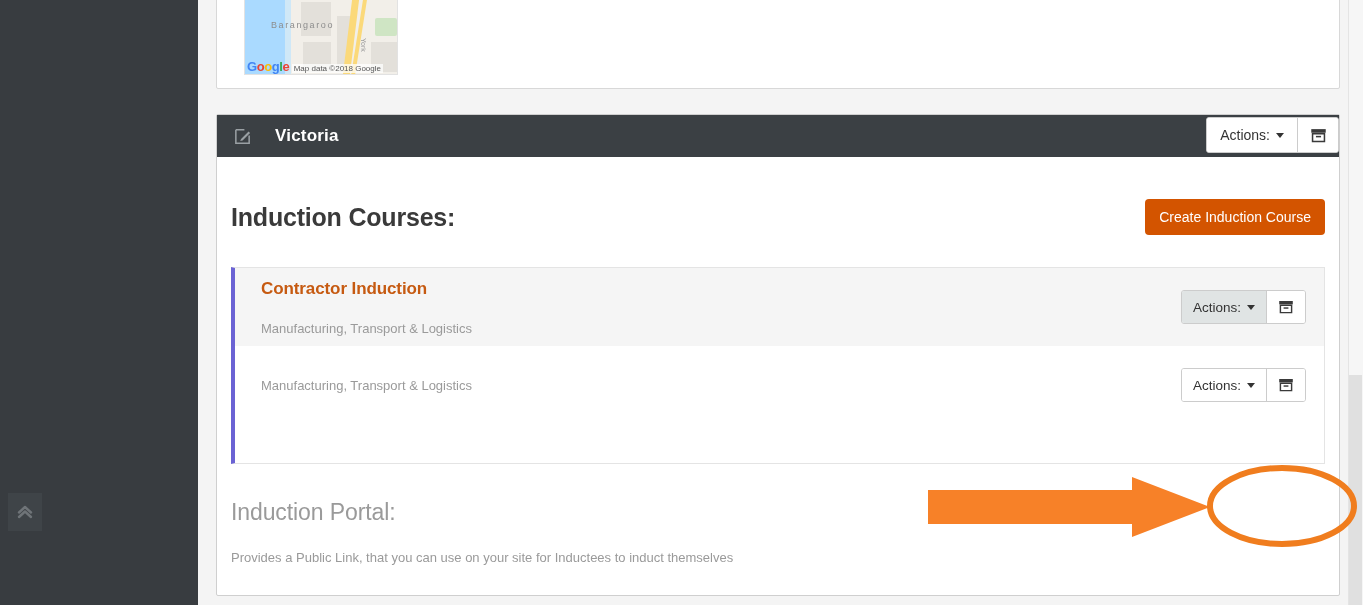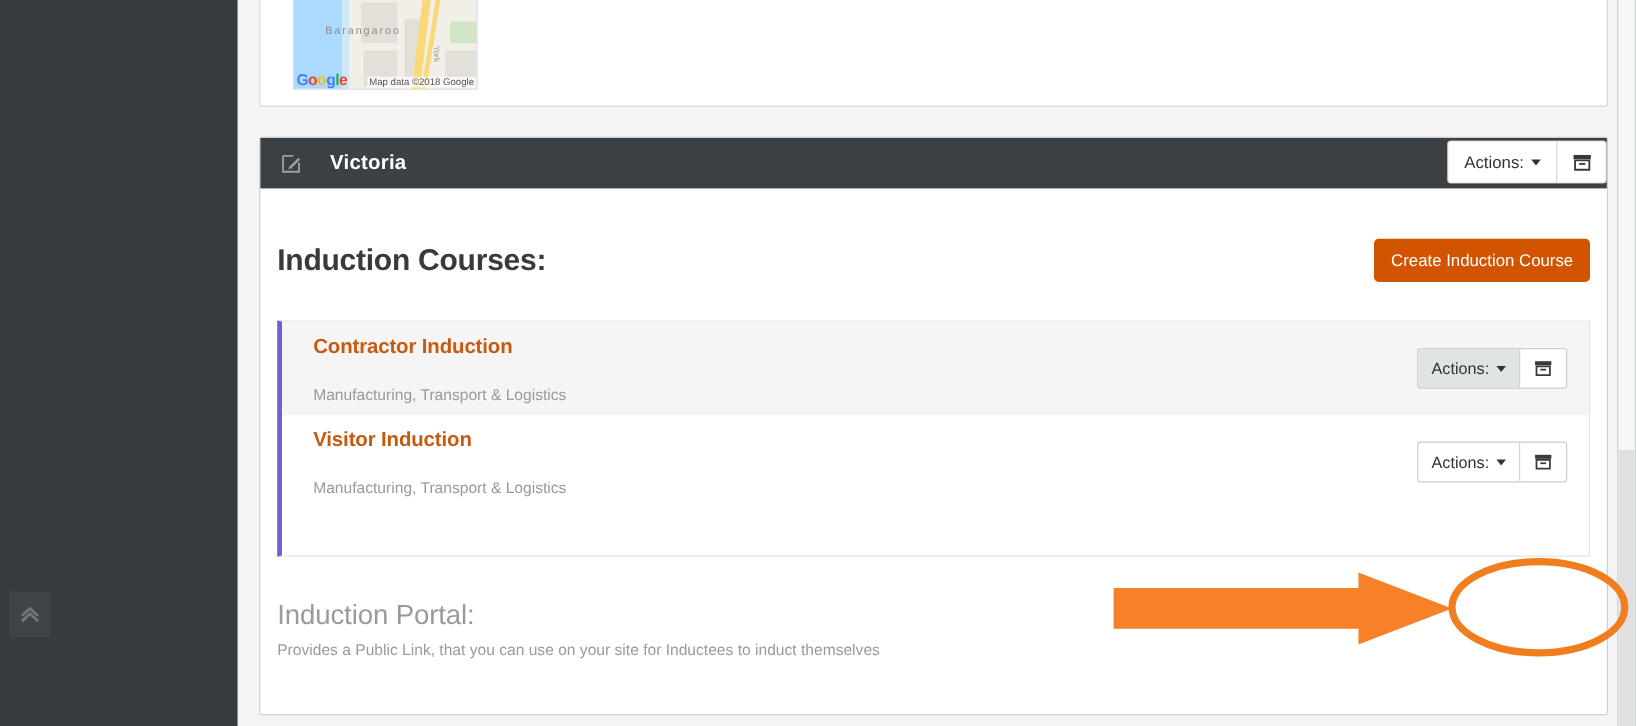--- a/index.html
+++ b/index.html
@@ -119,21 +119,21 @@
   .map-vert-label {
     position: absolute;
     font-size: 7px;
     color: #9a9a9a;
     transform: rotate(90deg);
     transform-origin: left top;
     white-space: nowrap;
   }
   .map-attrib {
     position: absolute;
-    right: 0; bottom: 1px;
+    right: 14px; bottom: 1px;
     font-size: 8px;
     color: #555;
     background: rgba(255,255,255,0.72);
     padding: 0 2px;
     white-space: nowrap;
     margin-left: 47px;
   }
   .gmap-logo {
     position: absolute;
     left: 2px; bottom: 1px;
@@ -340,21 +340,21 @@
     border-radius: 4px;
     padding: 8px 15px;
     font-size: 14px;
     color: #333;
     cursor: pointer;
     font-family: "Liberation Sans", sans-serif;
     white-space: nowrap;
   }
 
   .portal-desc {
-    margin-top: 8px;
+    margin-top: 24px;
     font-size: 13px;
     color: #9a9a9a;
   }
 
   
   .annotation-layer {
     position: absolute;
     inset: 0;
     pointer-events: none;
     z-index: 50;
@@ -474,21 +474,20 @@
                   <rect x="1.5" y="2.5" width="17" height="4.2" fill="#3a3a3a"></rect>
                   <path d="M3 7.8 H17 V17 H3 Z" fill="none" stroke="#3a3a3a" stroke-width="1.8"></path>
                   <rect x="7" y="10.4" width="6" height="1.8" fill="#3a3a3a"></rect>
                 </svg>
               </button>
             </div>
           </div>
 
           <div class="course-row">
             <div class="course-text">
-              <div class="course-name">Visitor Induction</div>
               <div class="course-sub">Manufacturing, Transport &amp; Logistics</div>
             </div>
             <div class="row-btn-group">
               <button class="btn-actions">
                 <span>Actions:</span>
                 <span class="caret"></span>
               </button>
               <button class="btn-archive">
                 <svg width="16" height="16" viewBox="0 0 20 20">
                   <rect x="1.5" y="2.5" width="17" height="4.2" fill="#3a3a3a"></rect>

